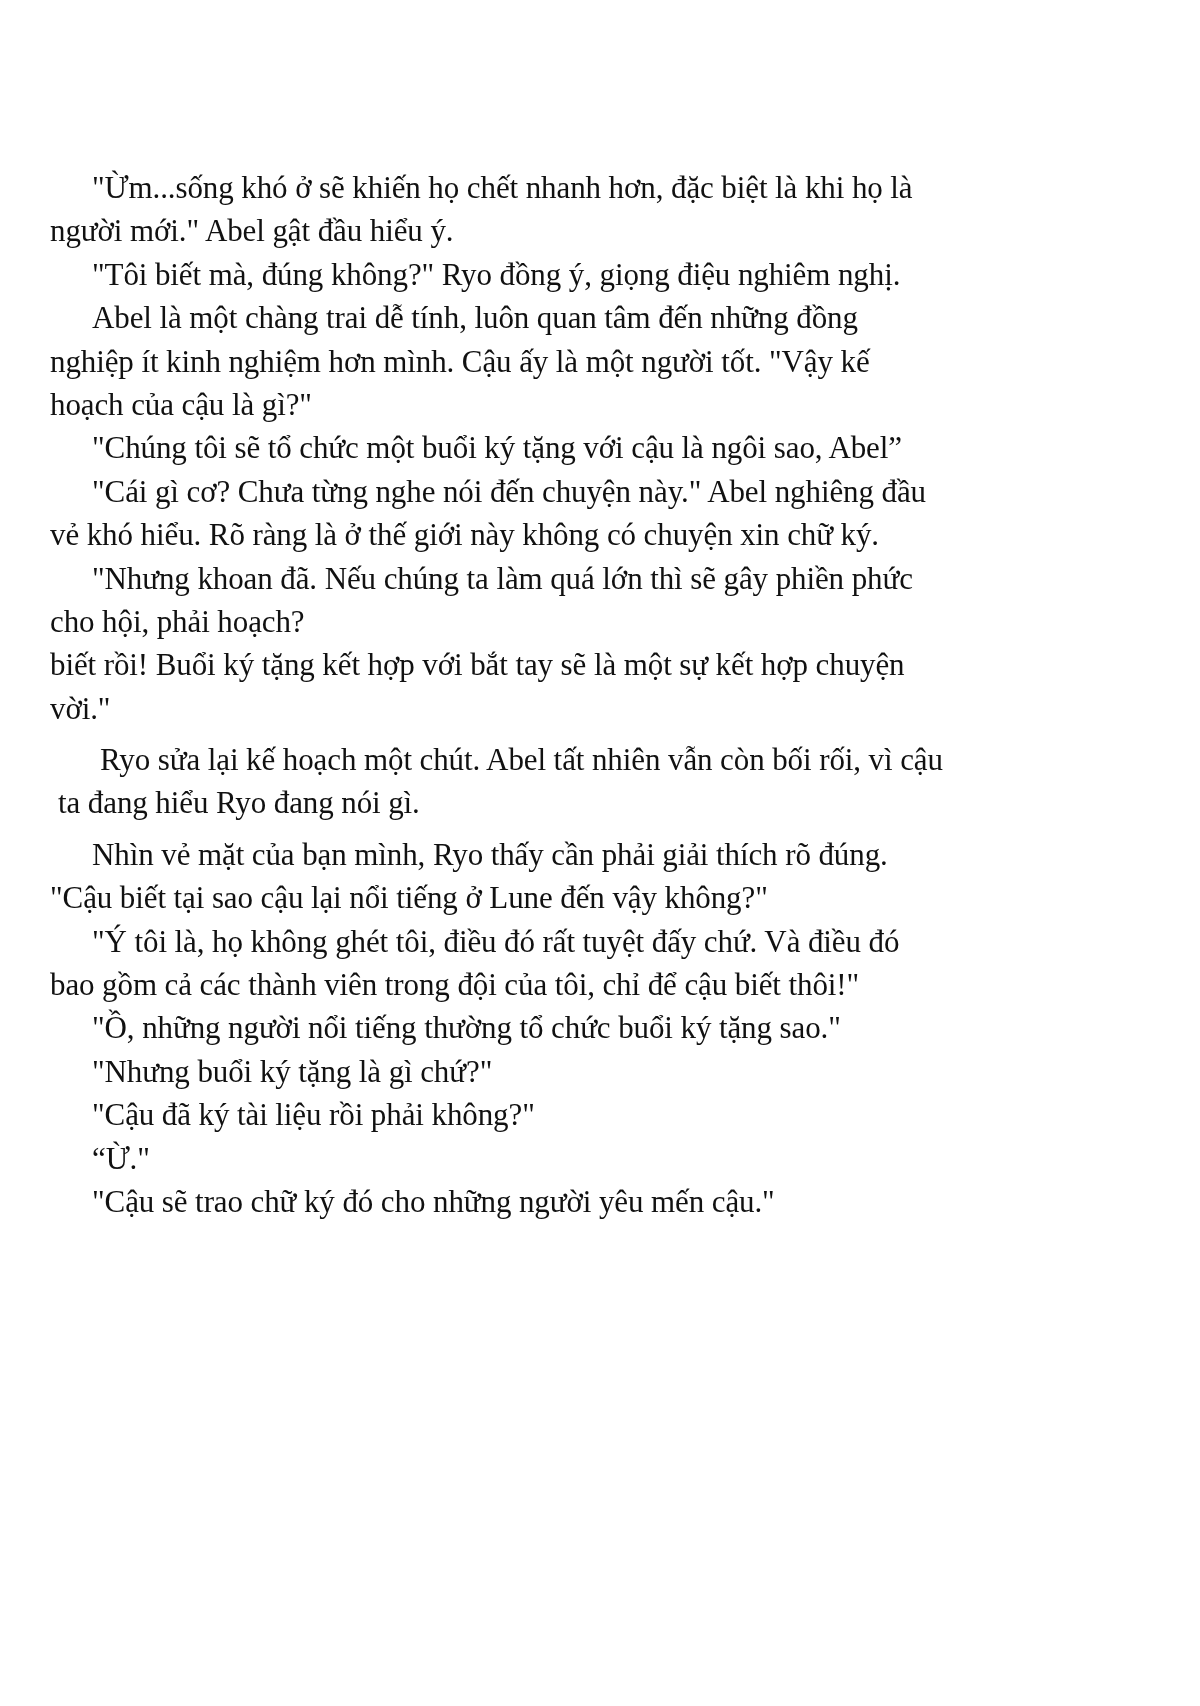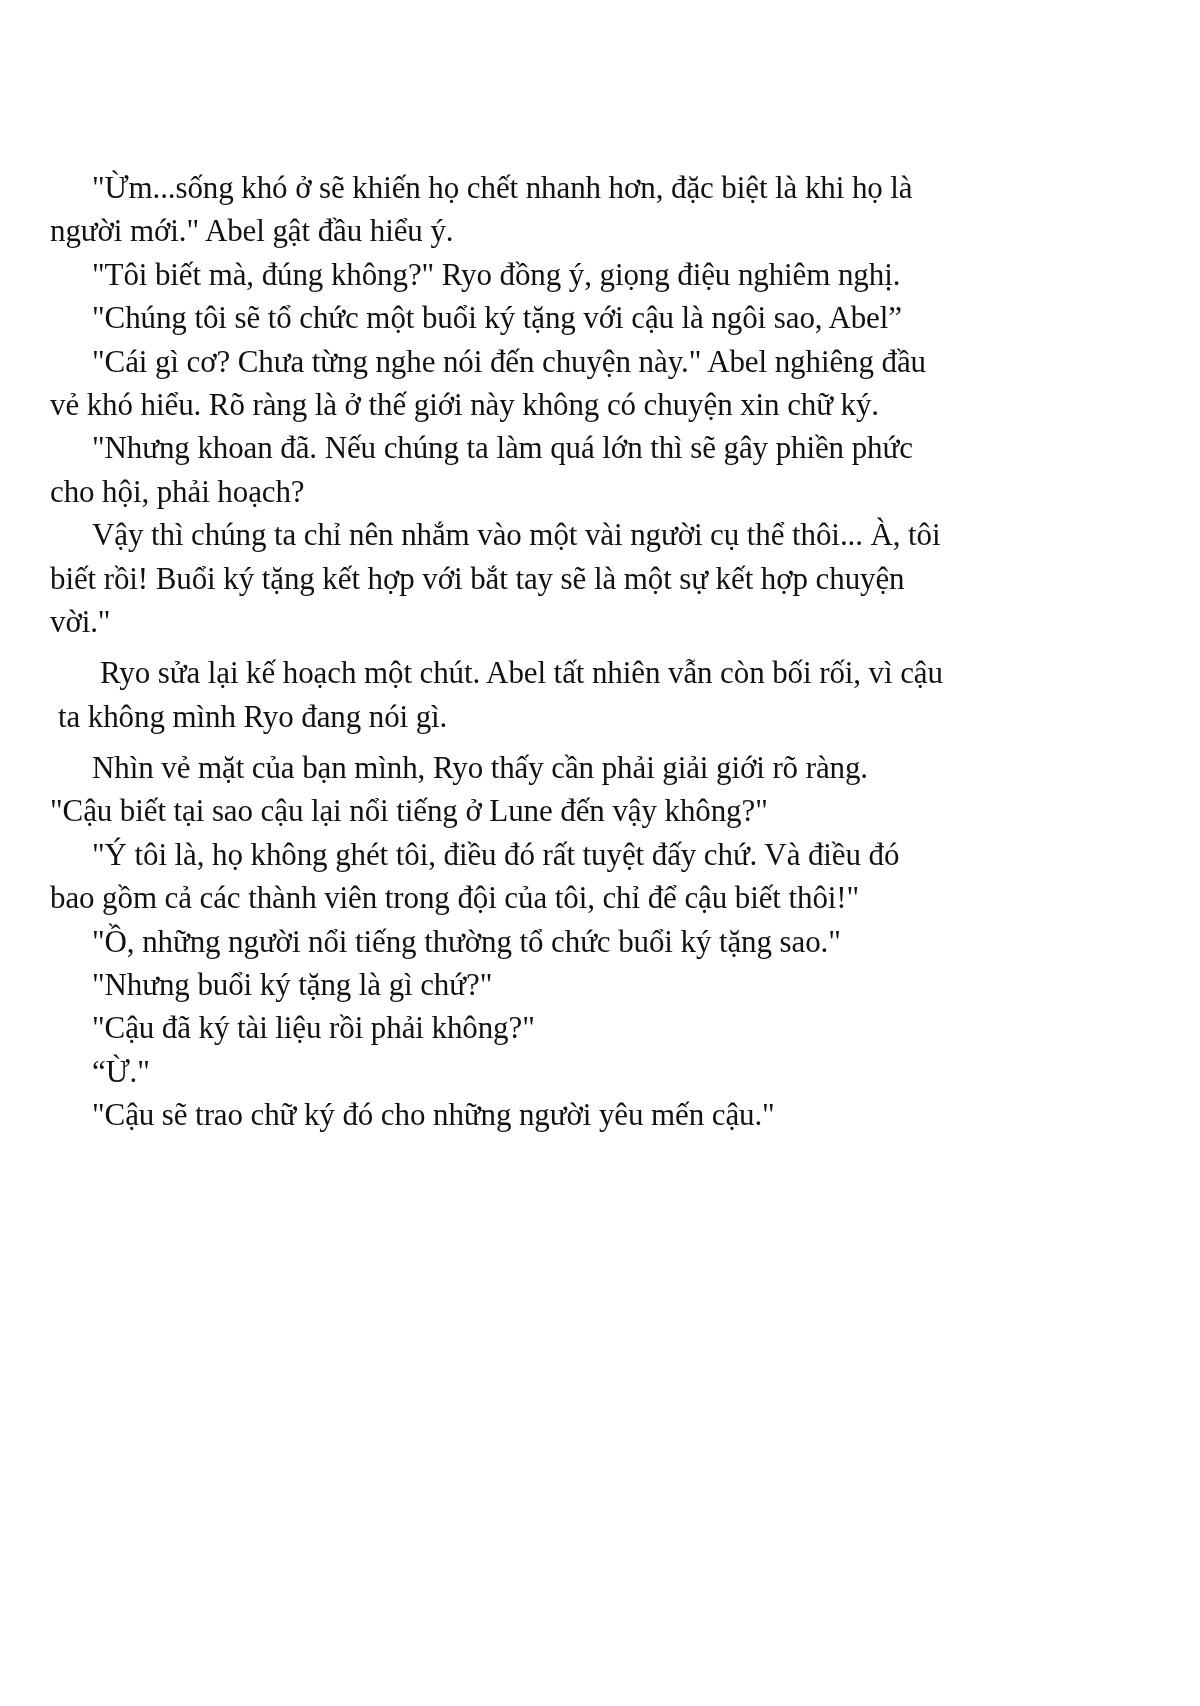--- a/index.html
+++ b/index.html
@@ -49,48 +49,52 @@
 
     <p style="margin:0">
       <span class="line indent">"Ừm...sống khó ở sẽ khiến họ chết nhanh hơn, đặc biệt là khi họ là</span>
       <span class="line">người mới." Abel gật đầu hiểu ý.</span>
     </p>
 
     <p style="margin:0">
       <span class="line indent">"Tôi biết mà, đúng không?" Ryo đồng ý, giọng điệu nghiêm nghị.</span>
     </p>
 
+    <p style="margin:0">
+      <span class="line indent">Abel là một chàng trai dễ tính, luôn quan tâm đến những đồng</span>
+      <span class="line">nghiệp ít kinh nghiệm hơn mình. Cậu ấy là một người tốt. "Vậy kế</span>
+      <span class="line">hoạch của cậu là gì?"</span>
+    </p>
 
     <p style="margin:0">
       <span class="line indent">"Chúng tôi sẽ tổ chức một buổi ký tặng với cậu là ngôi sao, Abel”</span>
     </p>
 
     <p style="margin:0">
       <span class="line indent">"Cái gì cơ? Chưa từng nghe nói đến chuyện này." Abel nghiêng đầu</span>
       <span class="line">vẻ khó hiểu. Rõ ràng là ở thế giới này không có chuyện xin chữ ký.</span>
     </p>
 
     <p style="margin:0">
       <span class="line indent">"Nhưng khoan đã. Nếu chúng ta làm quá lớn thì sẽ gây phiền phức</span>
       <span class="line">cho hội, phải hoạch?</span>
     </p>
 
     <p style="margin:0">
-      <span class="line indent">Vậy thì chúng ta chỉ nên nhắm vào một vài người cụ thể thôi... À, tôi</span>
       <span class="line">biết rồi! Buổi ký tặng kết hợp với bắt tay sẽ là một sự kết hợp chuyện</span>
       <span class="line">vời."</span>
     </p>
 
     <p style="margin:8px">
       <span class="line indent">Ryo sửa lại kế hoạch một chút. Abel tất nhiên vẫn còn bối rối, vì cậu</span>
-      <span class="line">ta không mình Ryo đang nói gì.</span>
+      <span class="line">ta đang hiểu Ryo đang nói gì.</span>
     </p>
 
     <p style="margin:0">
-      <span class="line indent">Nhìn vẻ mặt của bạn mình, Ryo thấy cần phải giải giới rõ ràng.</span>
+      <span class="line indent">Nhìn vẻ mặt của bạn mình, Ryo thấy cần phải giải thích rõ đúng.</span>
       <span class="line">"Cậu biết tại sao cậu lại nổi tiếng ở Lune đến vậy không?"</span>
     </p>
 
     <p style="margin:0">
       <span class="line indent">"Ý tôi là, họ không ghét tôi, điều đó rất tuyệt đấy chứ. Và điều đó</span>
       <span class="line">bao gồm cả các thành viên trong đội của tôi, chỉ để cậu biết thôi!"</span>
     </p>
 
 
     <p style="margin:0">

